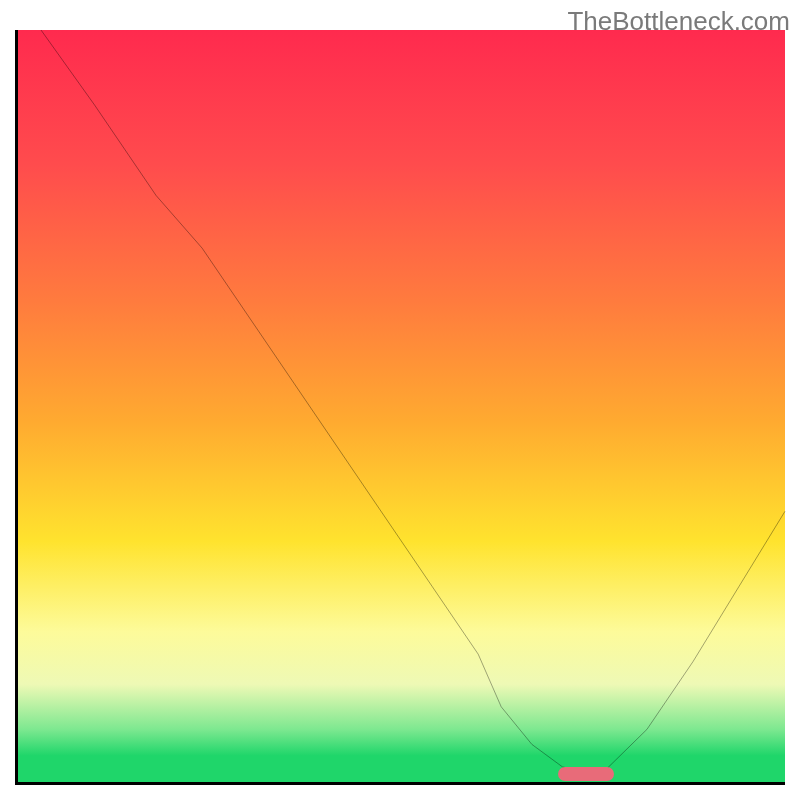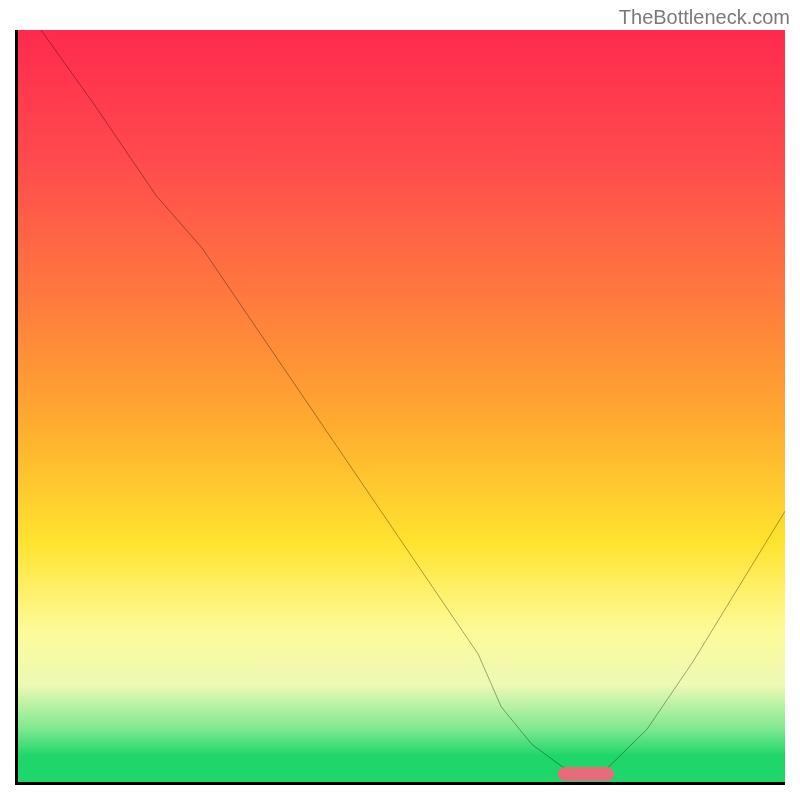--- a/index.html
+++ b/index.html
@@ -9,21 +9,21 @@
     height: 800px;
     background: #ffffff;
     font-family: Arial, Helvetica, sans-serif;
     position: relative;
   }
   .watermark {
     position: absolute;
     top: 6px;
     right: 10px;
     color: #7a7a7a;
-    font-size: 20px;
+    font-size: 26px;
     font-weight: 500;
     font-family: Arial, sans-serif;
     z-index: 10;
     text-align: right;
   }
   .plot-frame {
     position: absolute;
     left: 15px;
     top: 30px;
     width: 770px;

